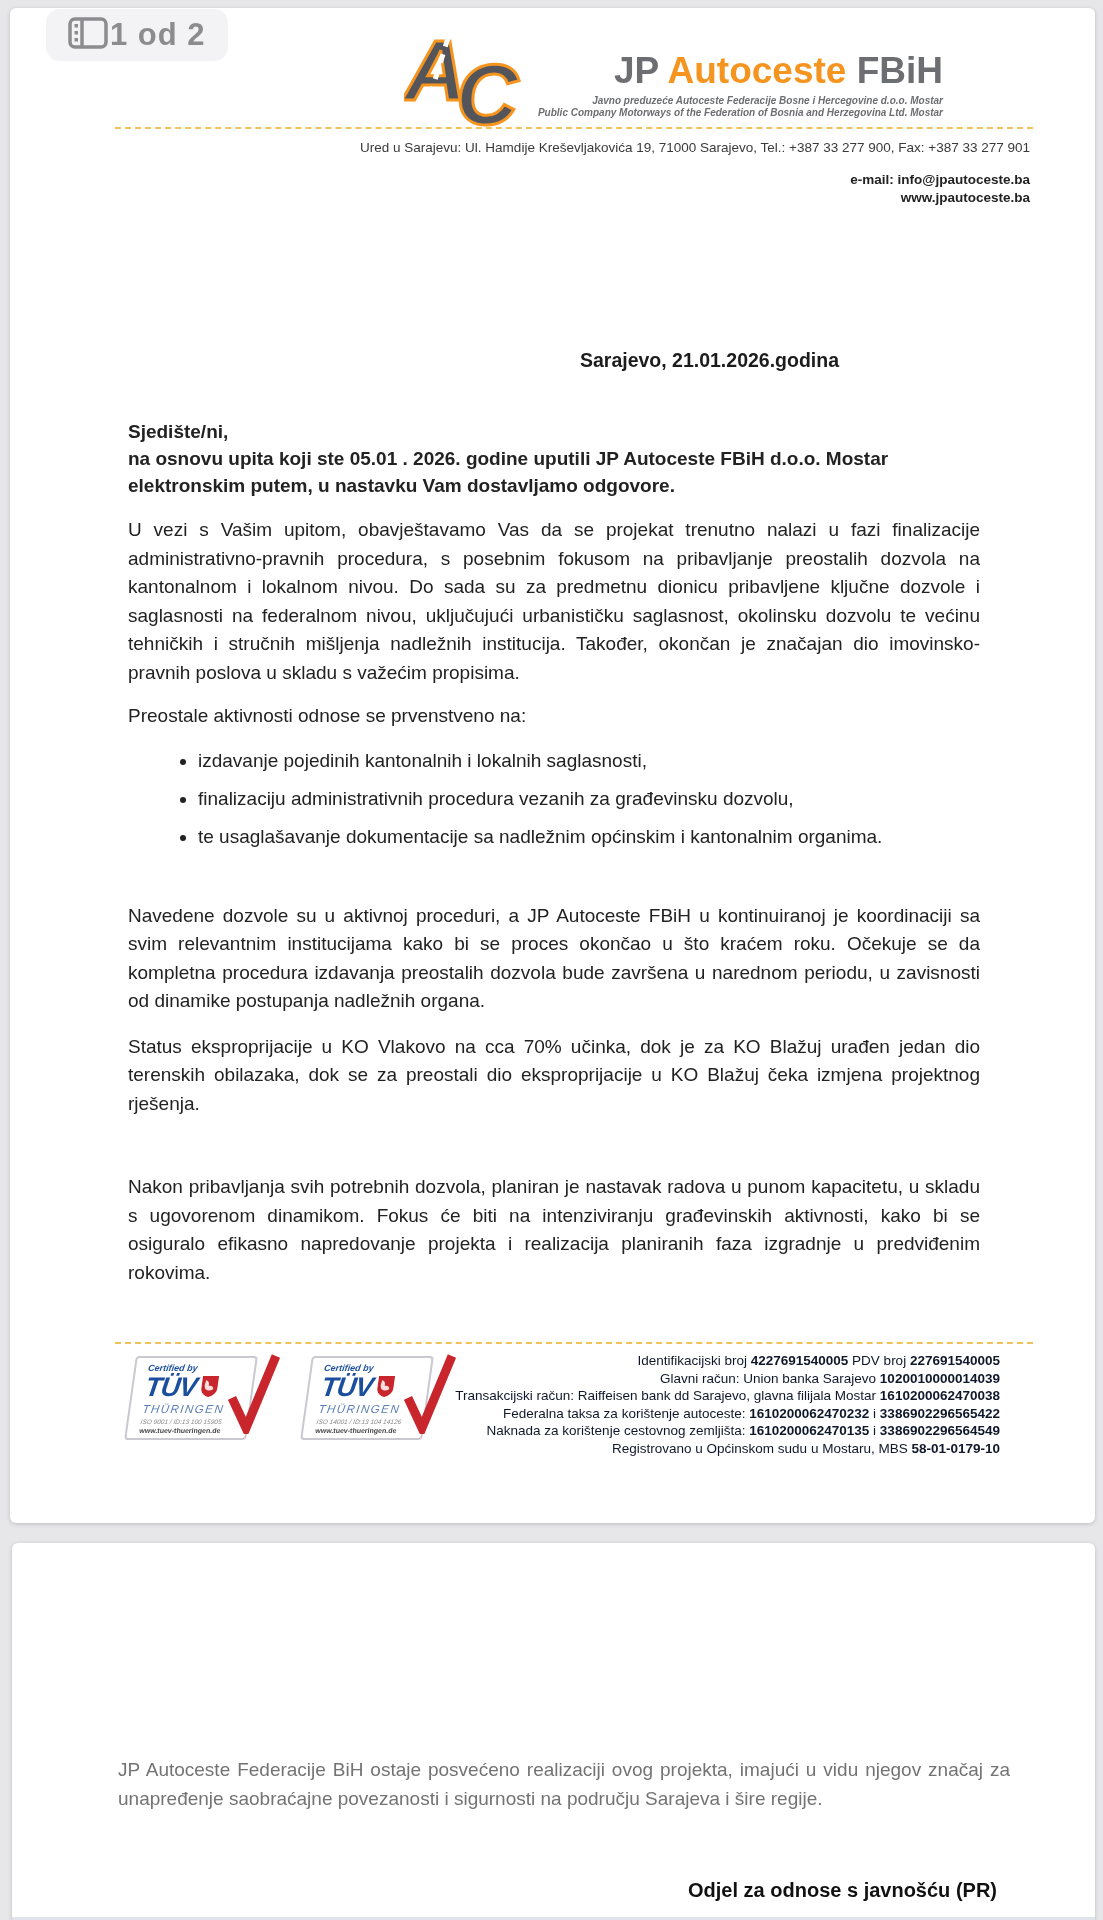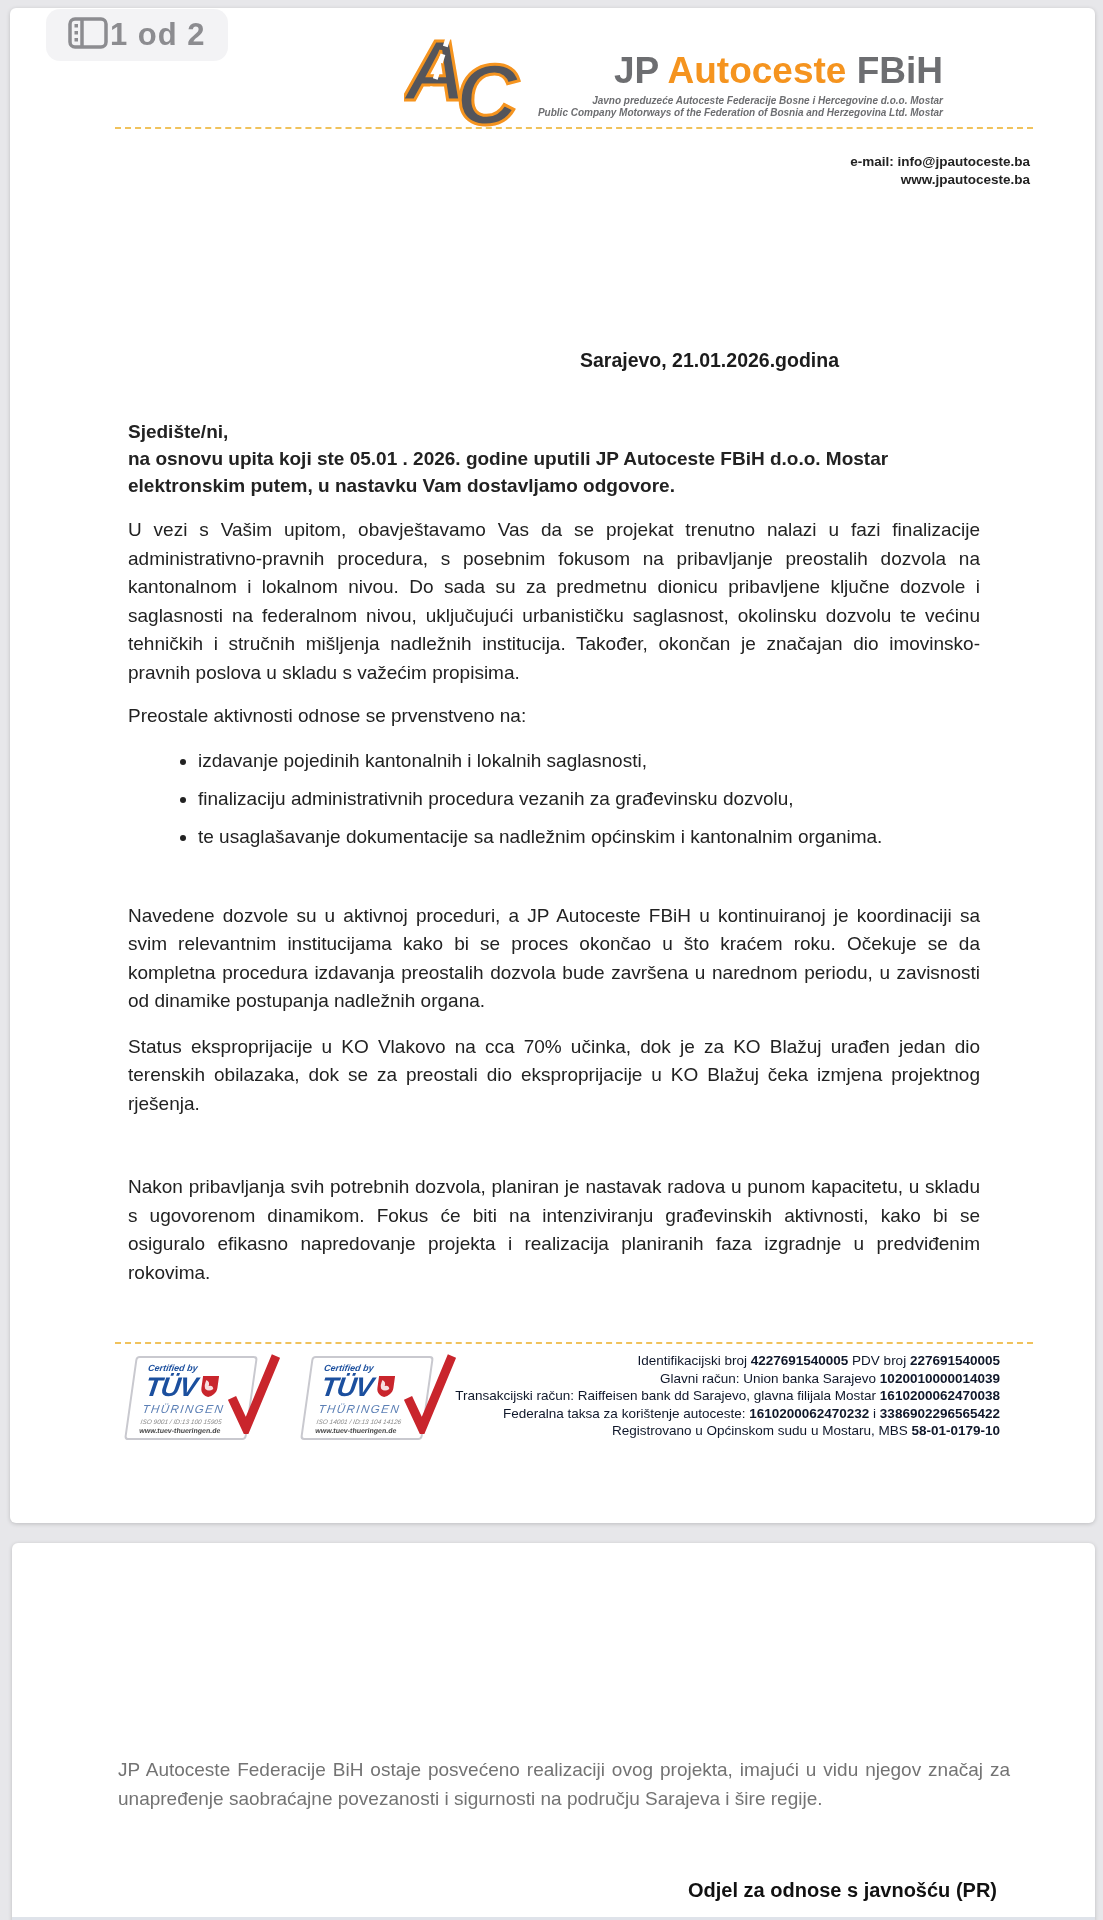--- a/index.html
+++ b/index.html
@@ -87,20 +87,21 @@
         <div class="taglines">
           <div>Javno preduzeće Autoceste Federacije Bosne i Hercegovine d.o.o. Mostar</div>
           <div>Public Company Motorways of the Federation of Bosnia and Herzegovina Ltd. Mostar</div>
         </div>
       </div>
     </div>
 
     <div class="hr-dashed" id="hr-top"></div>
 
     <div class="contact-block">
+      <div>Ured u Sarajevu: Ul. Hamdije Kreševljakovića 19, 71000 Sarajevo, Tel.: +387 33 277 900, Fax: +387 33 277 901</div>
       <div class="mail-lines">
         <div>e-mail: info@jpautoceste.ba</div>
         <div>www.jpautoceste.ba</div>
       </div>
     </div>
 
     <div class="date-line">Sarajevo, 21.01.2026.godina</div>
 
     <div class="body-col">
       <div class="salutation">
@@ -172,20 +173,21 @@
             </svg>
         </span>
       </div>
     </div>
 
     <div class="footer-ids">
       <div><span>Identifikacijski broj </span><span class="seg-b">4227691540005</span><span> PDV broj </span><span class="seg-b">227691540005</span></div>
       <div><span>Glavni račun: Union banka Sarajevo </span><span class="seg-b">1020010000014039</span></div>
       <div><span>Transakcijski račun: Raiffeisen bank dd Sarajevo, glavna filijala Mostar </span><span class="seg-b">1610200062470038</span></div>
       <div><span>Federalna taksa za korištenje autoceste: </span><span class="seg-b">1610200062470232</span><span> i </span><span class="seg-b">3386902296565422</span></div>
+      <div><span>Naknada za korištenje cestovnog zemljišta: </span><span class="seg-b">1610200062470135</span><span> i </span><span class="seg-b">3386902296564549</span></div>
       <div><span>Registrovano u Općinskom sudu u Mostaru, MBS </span><span class="seg-b">58-01-0179-10</span></div>
     </div>
   </div>
 
   <div class="page" id="page2">
     <div class="p2-para">JP Autoceste Federacije BiH ostaje posvećeno realizaciji ovog projekta, imajući u vidu njegov značaj za unapređenje saobraćajne povezanosti i sigurnosti na području Sarajeva i šire regije.</div>
     <div class="p2-sign">Odjel za odnose s javnošću (PR)</div>
     <div class="p2-bottom-strip"></div>
   </div>
 

